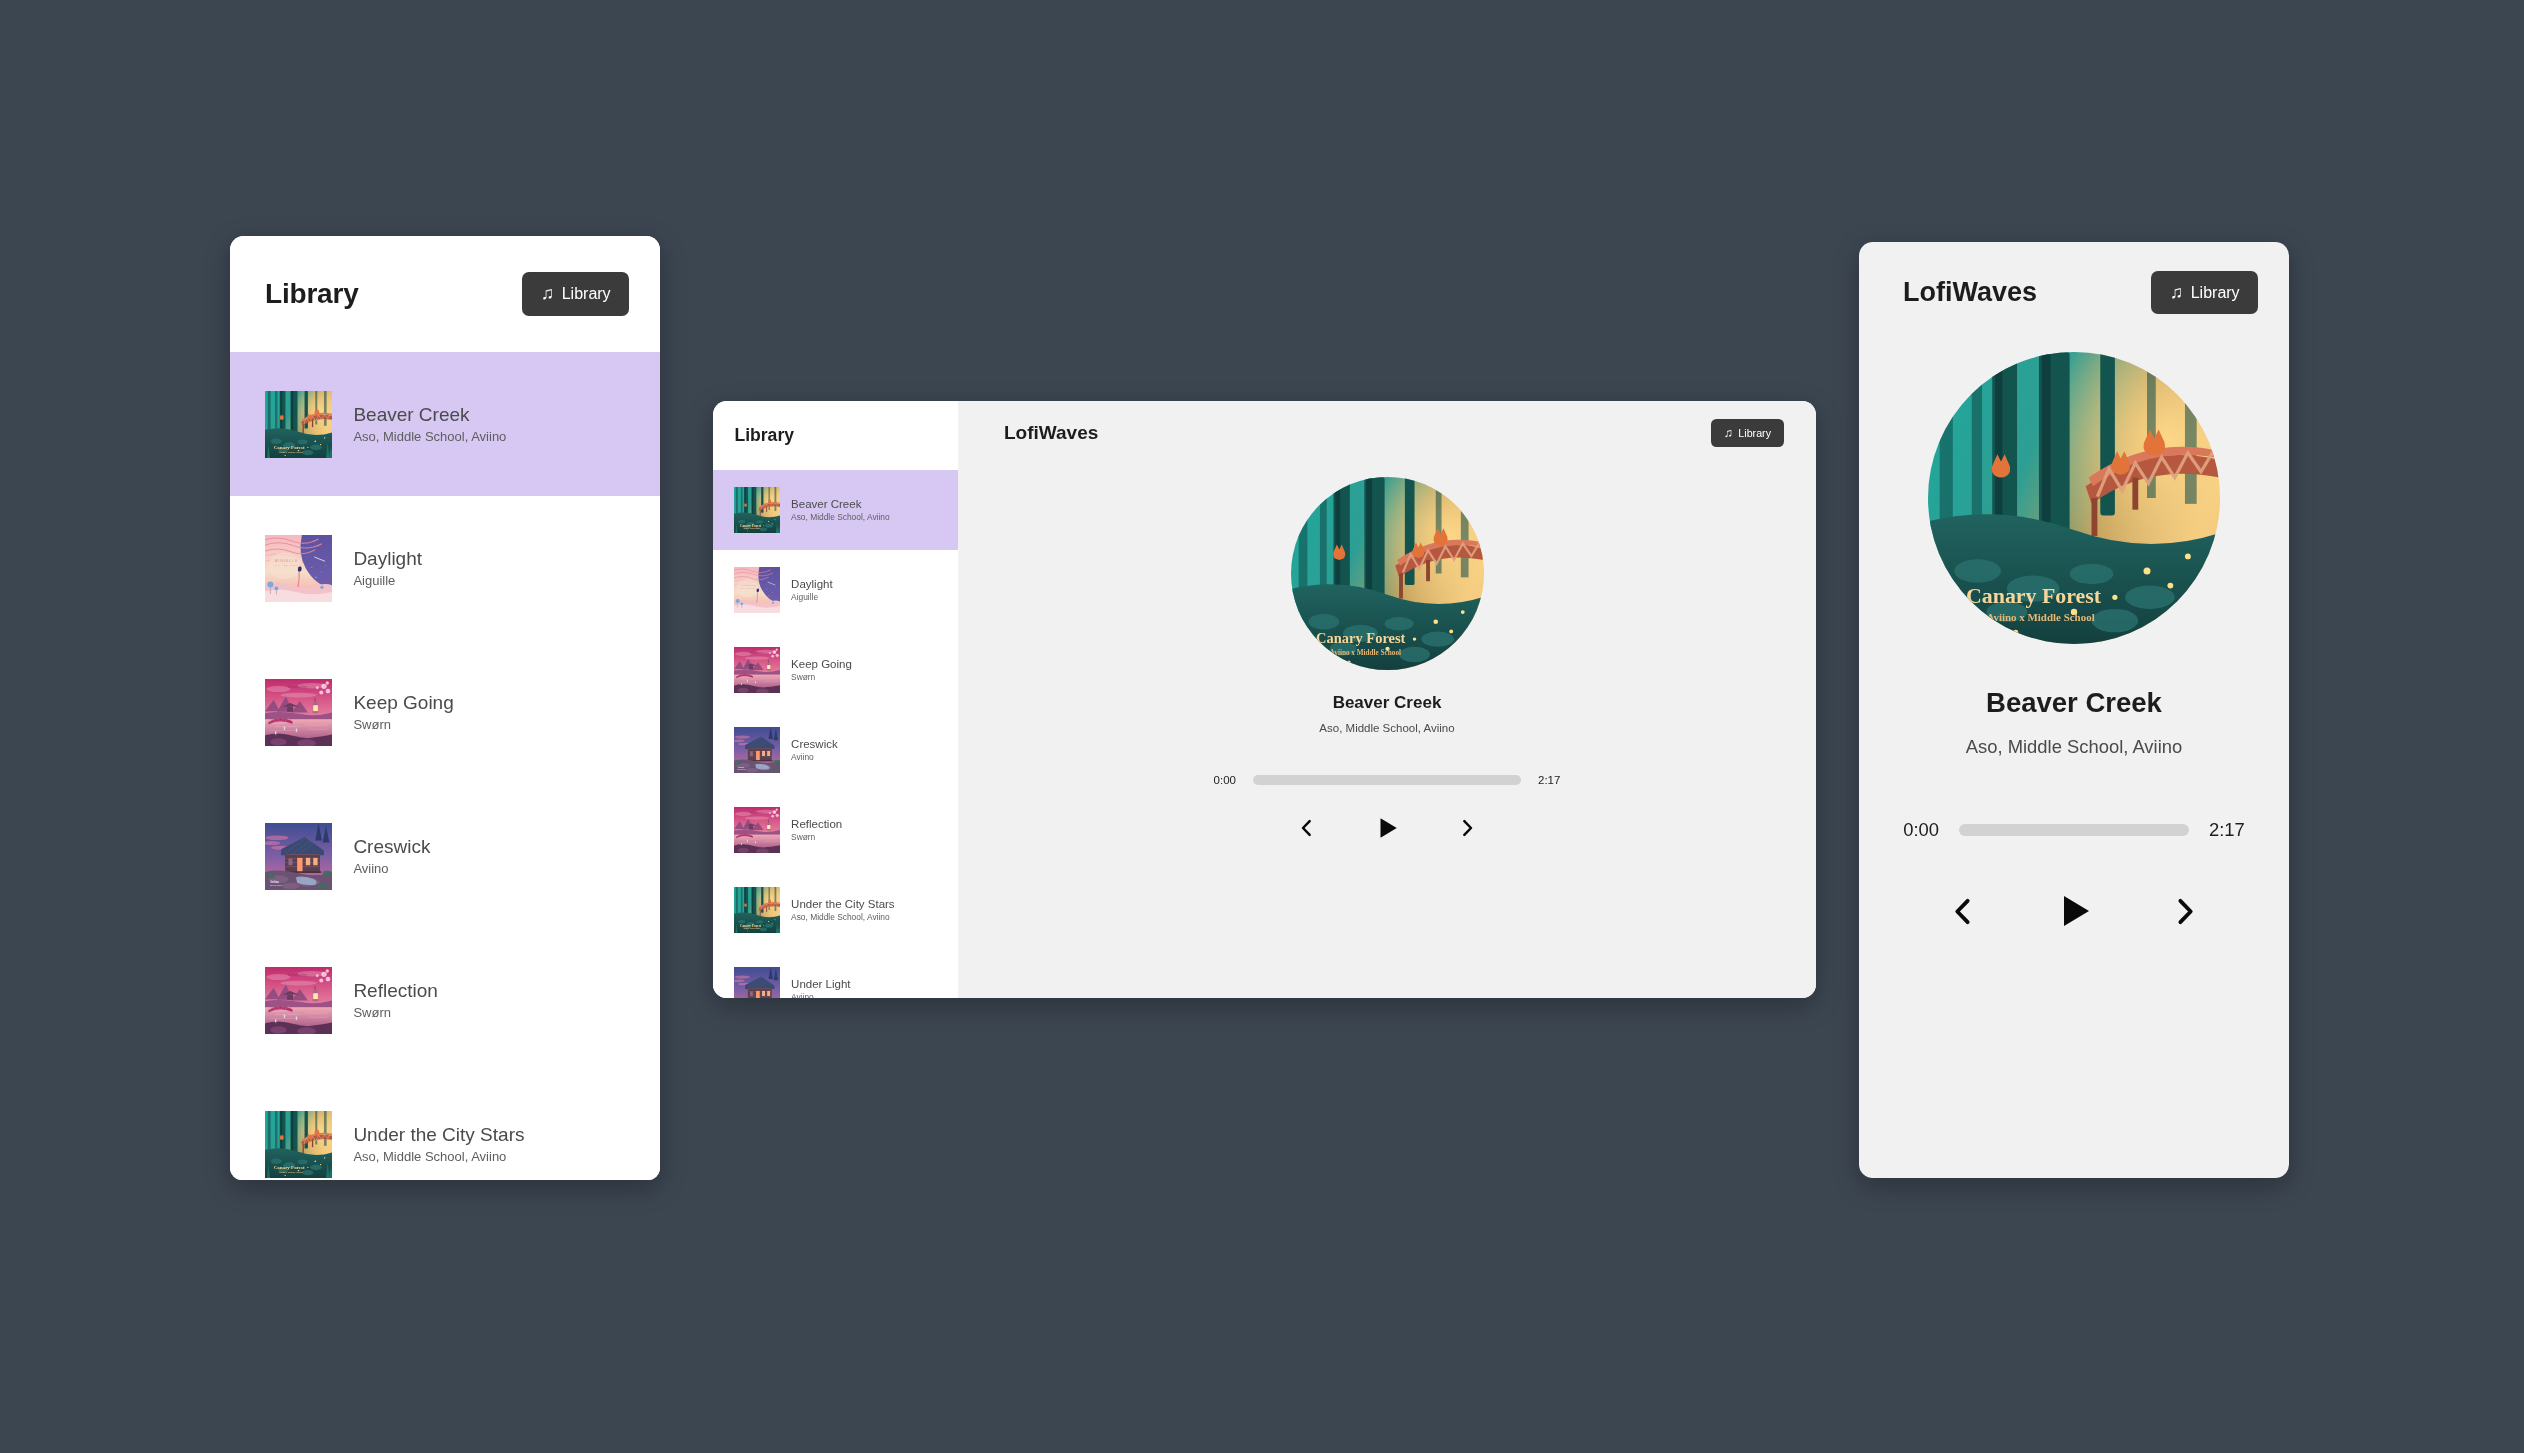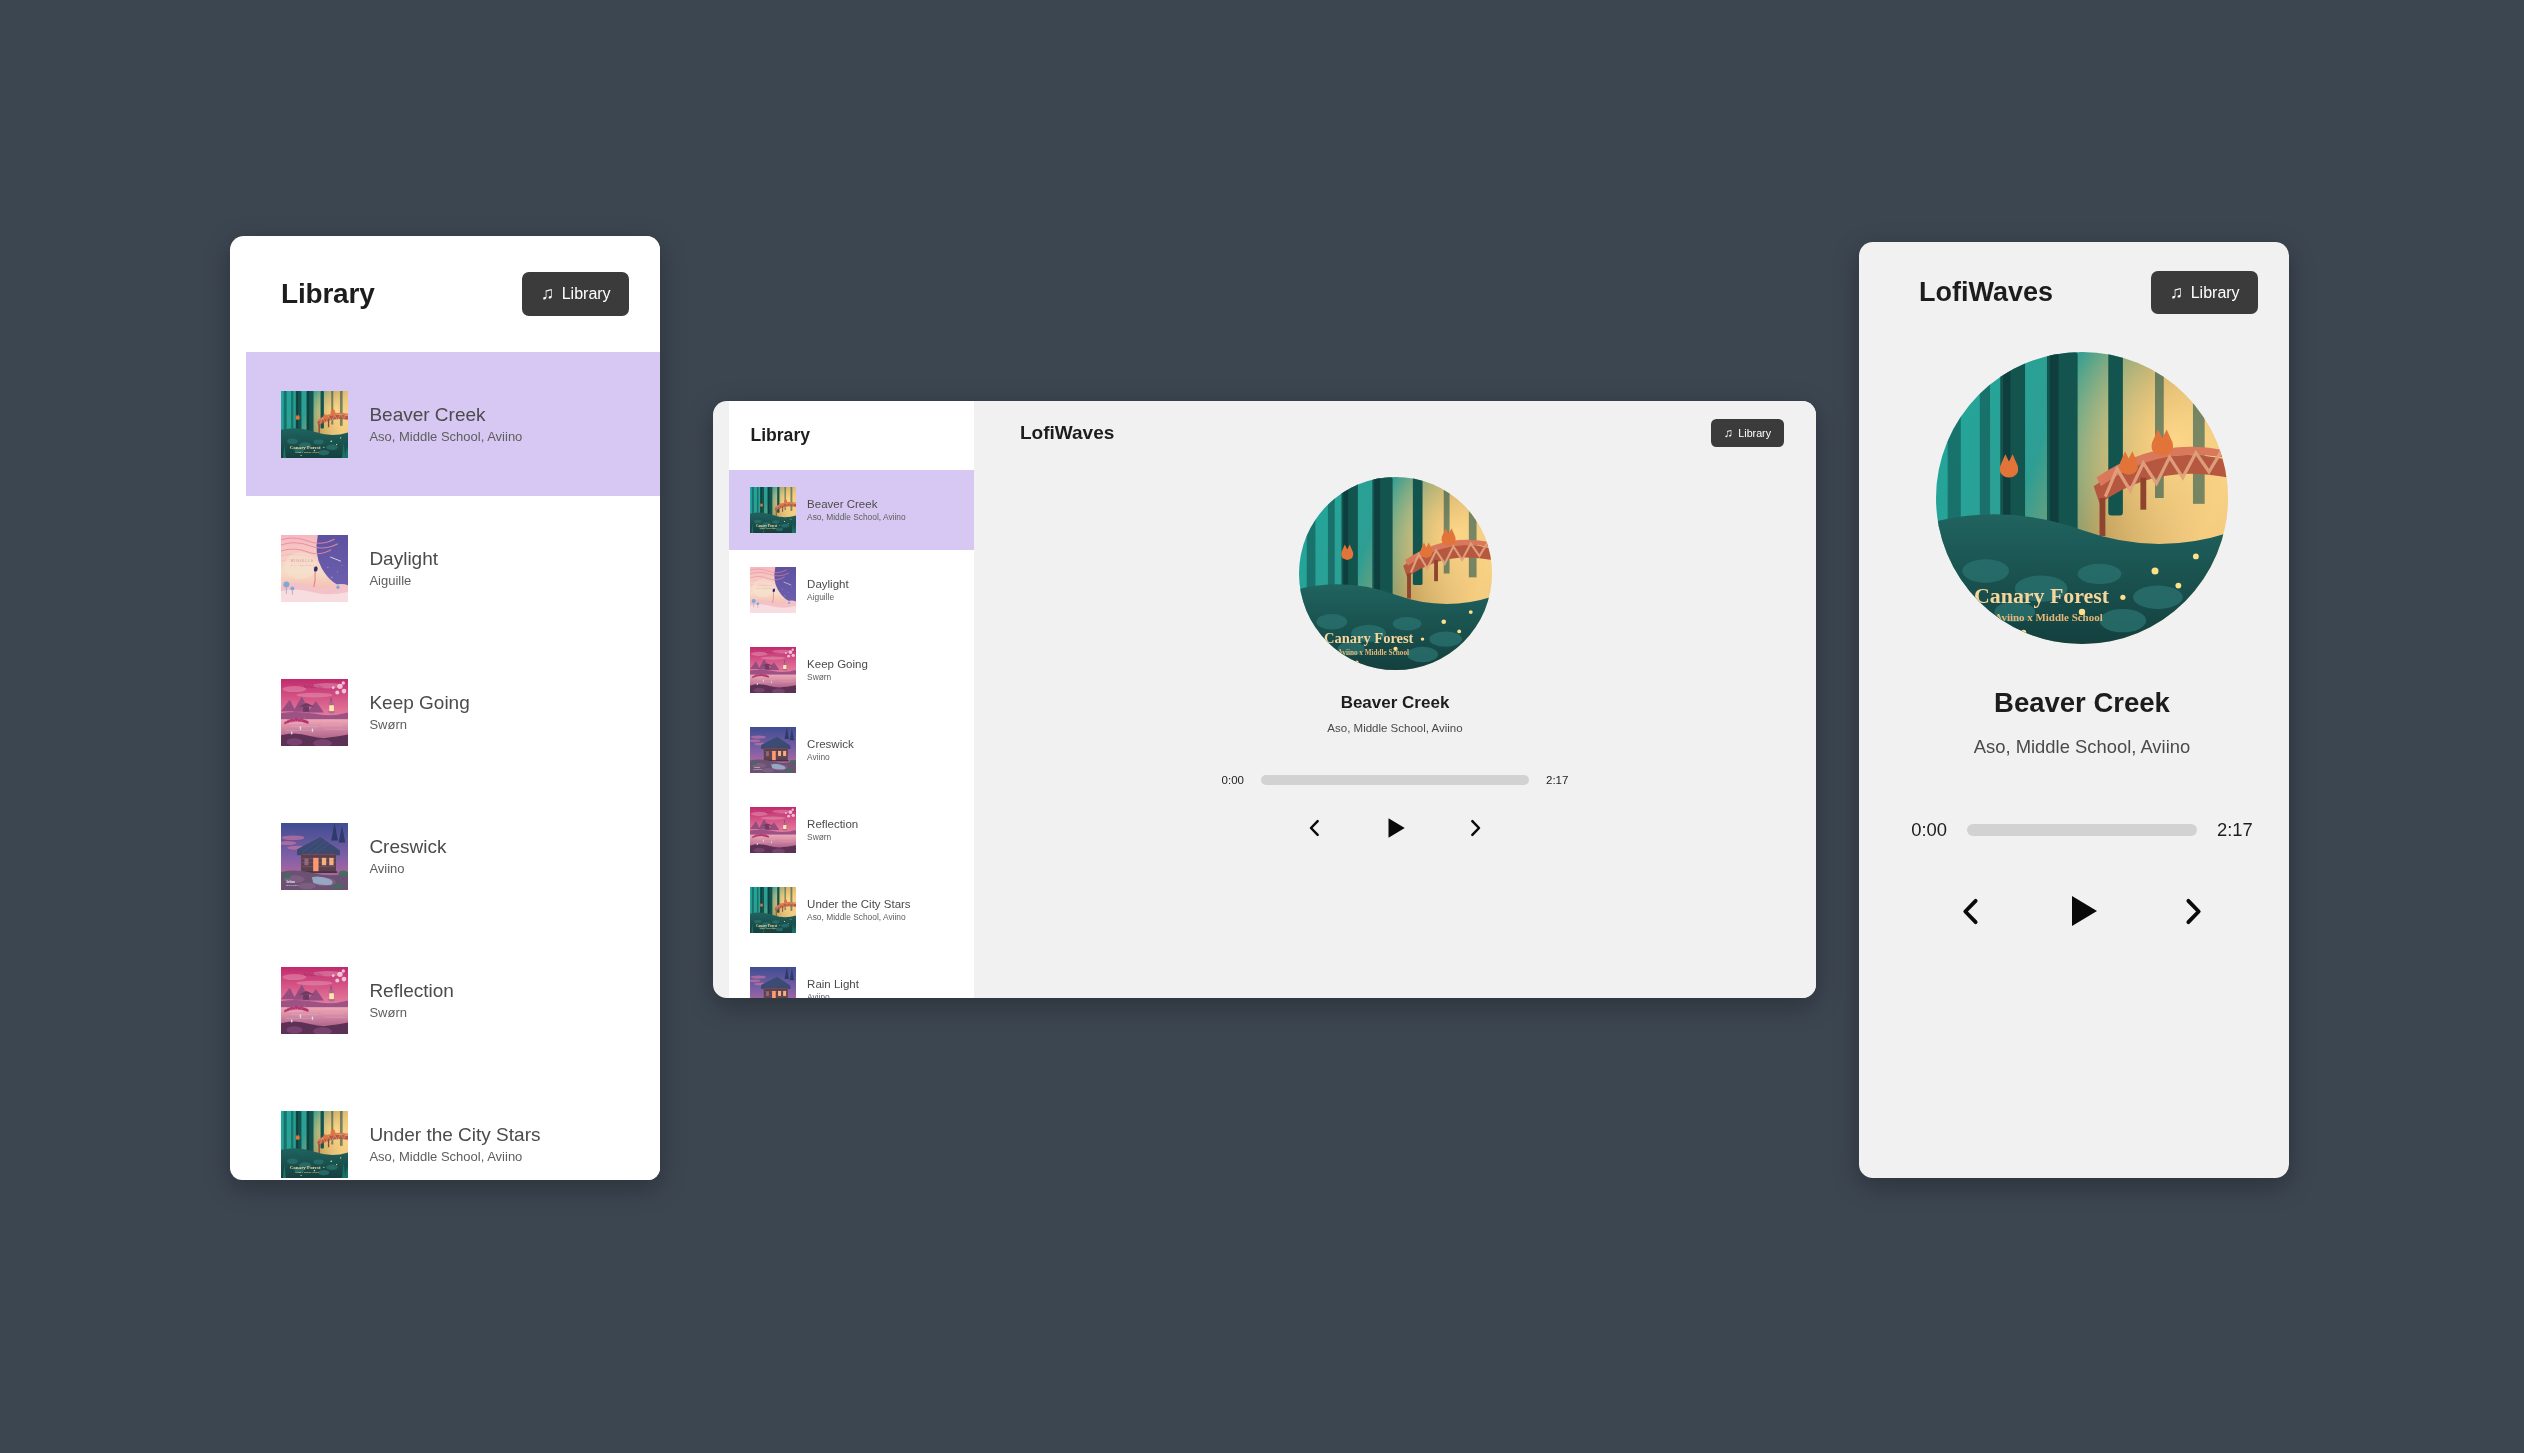--- a/index.html
+++ b/index.html
@@ -17,21 +17,20 @@
     -webkit-font-smoothing: antialiased;
     position: relative;
   }
 
   
   .panel {
     position: absolute;
     border-radius: 13.8px;
     overflow: hidden;
     box-shadow: 0 7.7px 26px rgba(0,0,0,0.28);
-    padding-left: 16px;
   }
 
   
   .lib-btn {
     display: inline-flex;
     align-items: center;
     gap: 7.7px;
     background: #3b3b3b;
     color: #ffffff;
     border: none;
@@ -729,21 +728,21 @@
             <div class="t-artist">Aso, Middle School, Aviino</div>
           </div>
         </div>
         <div class="t-row">
           <div class="art">
             <svg viewBox="0 0 200 200">
               <use href="#art-cabin"></use>
             </svg>
           </div>
           <div class="meta">
-            <div class="t-title">Rain Light</div>
+            <div class="t-title">Under Light</div>
             <div class="t-artist">Aviino</div>
           </div>
         </div>
       </div>
   </div>
 
   <div class="t-main">
     <div class="t-topbar">
       <div class="t-brand">LofiWaves</div>
       <button class="lib-btn">

